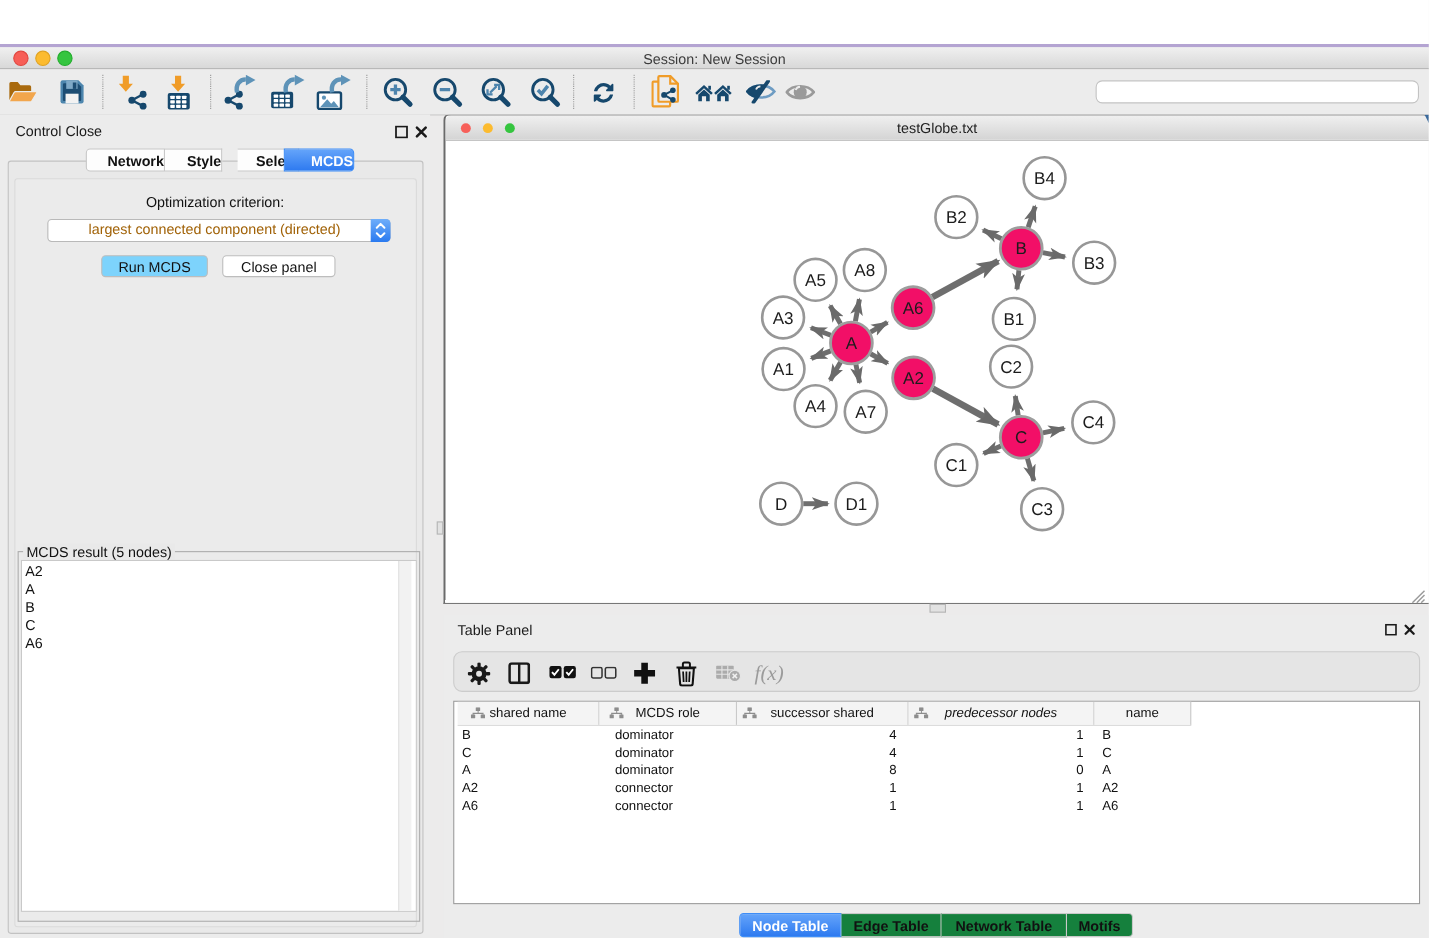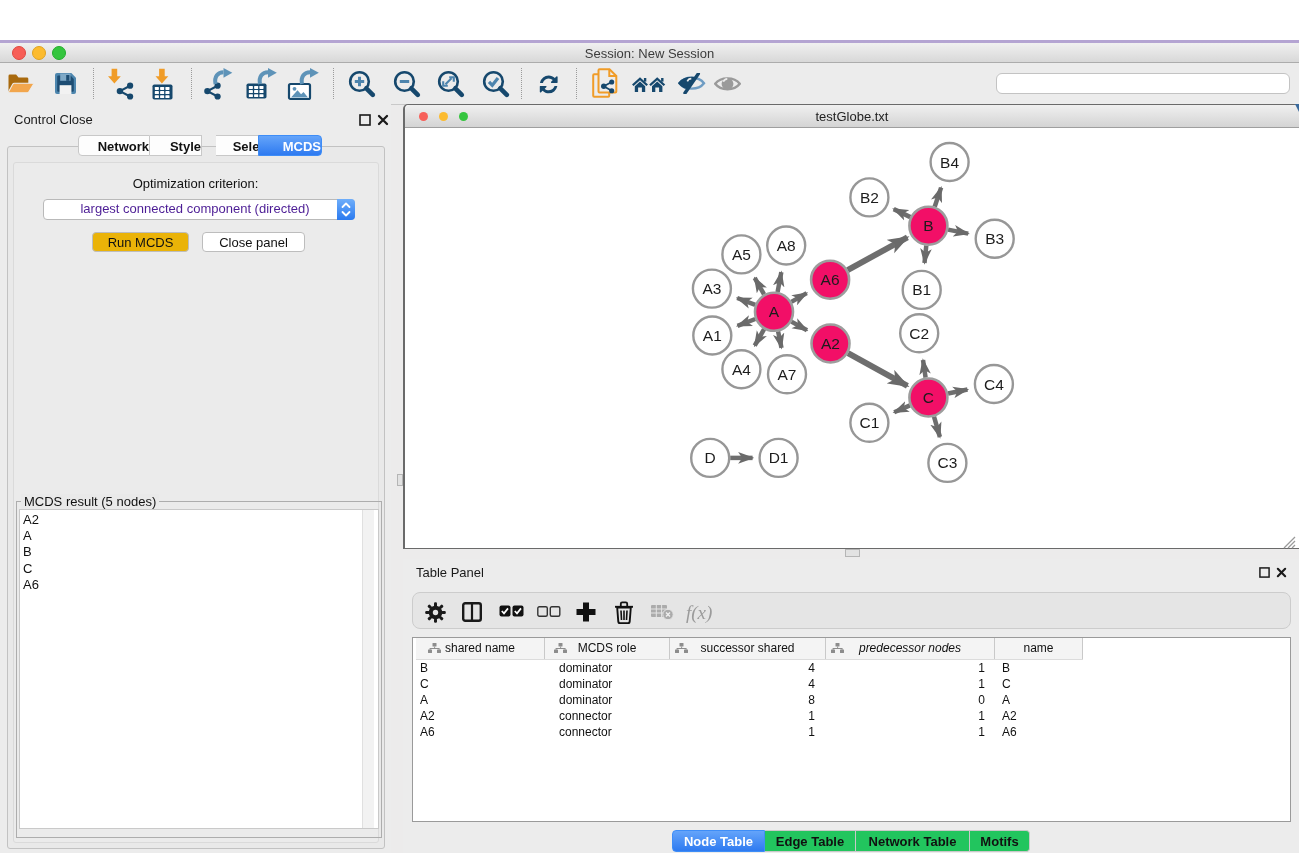--- a/index.html
+++ b/index.html
@@ -32,21 +32,21 @@
   #gwin{left:403px;top:64px;width:896px;height:445px;background:#fff;
         border:1px solid #6a6a6a;border-left-width:2px;border-right:none;border-radius:5px 5px 0 0;box-sizing:border-box;}
   #gtitle{left:0;top:0;width:100%;height:22px;background:linear-gradient(#f0f0f0,#d4d4d4);
         border-bottom:1px solid #9f9f9f;border-radius:5px 5px 0 0;}
   
   #tpanel{left:403px;top:519px;width:896px;height:298px;background:#ececec;}
   .hdrcell{position:absolute;top:0;height:21px;box-sizing:border-box;border-right:1px solid #c9c9c9;
      font-size:12px;color:#111;text-align:center;line-height:21px;background:#f4f4f4;}
   .trow{position:absolute;height:16px;font-size:12px;color:#111;}
   .btab{position:absolute;top:0;height:22px;line-height:22px;text-align:center;font-size:13px;font-weight:bold;
-        background:#22c55e;border:1px solid #c9c9c9;color:#111;box-sizing:border-box;}
+        background:#15803d;border:1px solid #c9c9c9;color:#111;box-sizing:border-box;}
 </style>
 </head>
 <body>
 <div id="app">
   <div class="abs" id="purple"></div>
   <div class="abs" id="titlebar">
     <div class="abs light" style="left:12px;background:#f75e57;border:0.5px solid #e04740;"></div>
     <div class="abs light" style="left:32px;background:#fcbb2f;border:0.5px solid #e0a221;"></div>
     <div class="abs light" style="left:52px;background:#35c53f;border:0.5px solid #23ad2d;"></div>
     <div class="abs t">Session: New Session</div>
@@ -217,29 +217,29 @@
 
     <div class="tab" style="left:78px;top:31px;width:72px;border-radius:4px 0 0 4px;">Network</div>
     <div class="tab" style="left:150px;top:31px;width:52px;border-left:none;">Style</div>
     <div class="tab" style="left:216px;top:31px;width:56px;border-left:none;">Select</div>
     <div class="tab tabsel" style="left:258px;top:31px;width:64px;border-radius:0 4px 4px 0;">MCDS</div>
 
     <div class="abs" style="left:13px;top:58px;width:366px;height:681px;border:1px solid #dadada;border-radius:3px;background:#ebebeb;box-sizing:border-box;"></div>
     <div class="abs" style="left:0;top:72px;width:391px;text-align:center;font-size:13px;color:#111;">Optimization criterion:</div>
 
     <div class="abs" style="left:43px;top:95px;width:312px;height:21px;background:#fff;border:1px solid #b9b9b9;border-radius:4px;box-sizing:border-box;"></div>
-    <div class="abs" style="left:50px;top:97px;width:290px;font-size:13px;color:#4c1d95;text-align:center;">largest connected component (directed)</div>
+    <div class="abs" style="left:50px;top:97px;width:290px;font-size:13px;color:#a16207;text-align:center;">largest connected component (directed)</div>
     <div class="abs" style="left:337px;top:95px;width:18px;height:21px;background:linear-gradient(#6faefa,#2a7af0);border-radius:0 4px 4px 0;">
       <svg width="18" height="21" viewBox="0 0 18 21">
           <path d="M5.5 8 L9 4.5 L12.5 8" fill="none" stroke="#fff" stroke-width="1.8" stroke-linecap="round" stroke-linejoin="round"></path>
           <path d="M5.5 13 L9 16.5 L12.5 13" fill="none" stroke="#fff" stroke-width="1.8" stroke-linecap="round" stroke-linejoin="round"></path>
         </svg>
     </div>
 
-    <div class="abs" style="left:92px;top:128px;width:97px;height:20px;background:#eab308;border:1px solid #bdbdbd;border-radius:4px;box-sizing:border-box;text-align:center;font-size:13px;line-height:19px;color:#111;">Run MCDS</div>
+    <div class="abs" style="left:92px;top:128px;width:97px;height:20px;background:#7dd3fc;border:1px solid #bdbdbd;border-radius:4px;box-sizing:border-box;text-align:center;font-size:13px;line-height:19px;color:#111;">Run MCDS</div>
     <div class="abs" style="left:202px;top:128px;width:103px;height:20px;background:#fff;border:1px solid #bdbdbd;border-radius:4px;box-sizing:border-box;text-align:center;font-size:13px;line-height:19px;color:#111;">Close panel</div>
 
     <div class="abs" style="left:16px;top:397px;width:366px;height:337px;border:1px solid #adadad;box-sizing:border-box;"></div>
     <div class="abs" style="left:21px;top:390px;background:#e9e9e9;padding:0 3px;font-size:13px;color:#111;">MCDS result (5 nodes)</div>
     <div class="abs" style="left:19px;top:405px;width:360px;height:320px;background:#fff;border:1px solid #c9c9c9;box-sizing:border-box;font-size:13px;color:#111;line-height:16.2px;padding:2px 0 0 3px;">A2<br>A<br>B<br>C<br>A6</div>
     <div class="abs" style="left:362px;top:406px;width:11px;height:318px;background:#f2f2f2;border-left:1px solid #e0e0e0;"></div>
   </div>
 
   <div class="abs" id="gwin">
     <div class="abs" id="gtitle">

